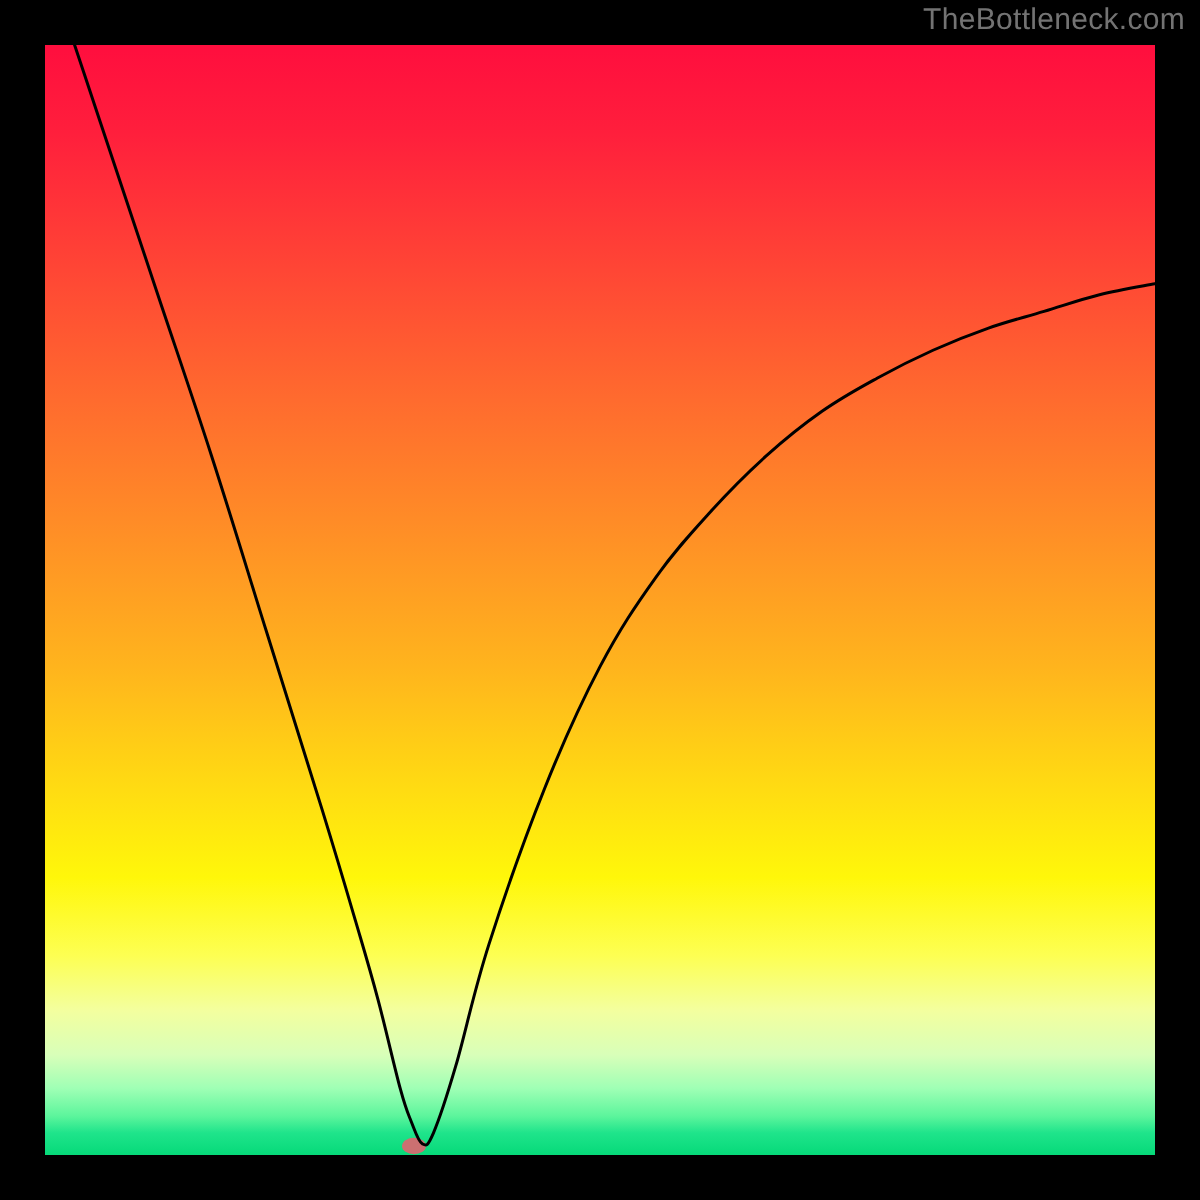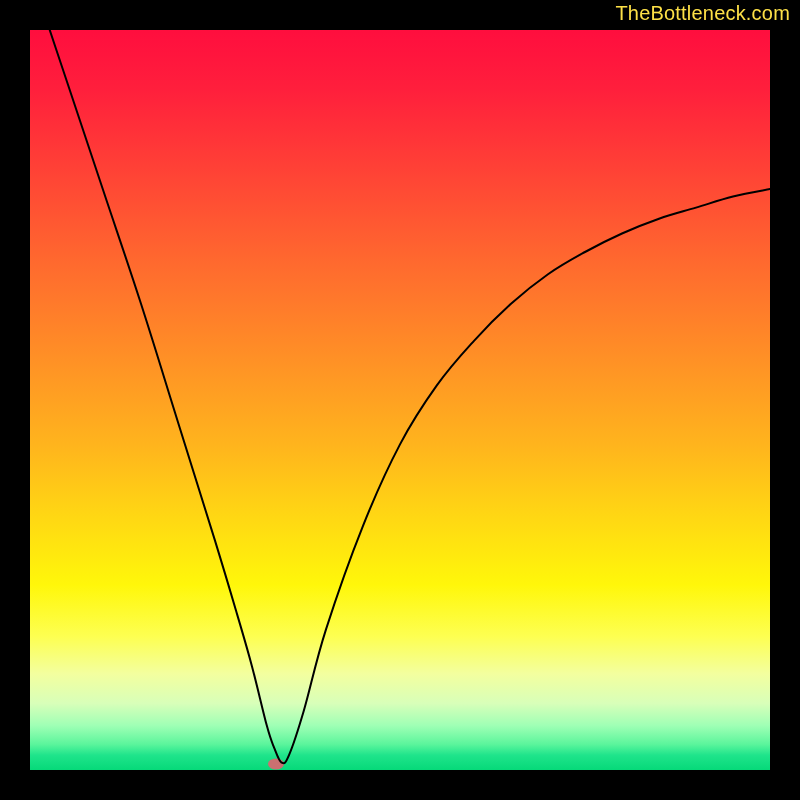--- a/index.html
+++ b/index.html
@@ -14,21 +14,21 @@
   .frame {
     position: relative;
     width: 800px;
     height: 800px;
     background: #000;
   }
   .watermark {
     position: absolute;
     top: 2px;
     right: 10px;
-    color: #fde047;
+    color: #737373;
     font-size: 20px;
     font-weight: 500;
     letter-spacing: 0.2px;
     z-index: 5;
   }
   .plot-area {
     position: absolute;
     left: 30px;
     top: 30px;
     width: 740px;

